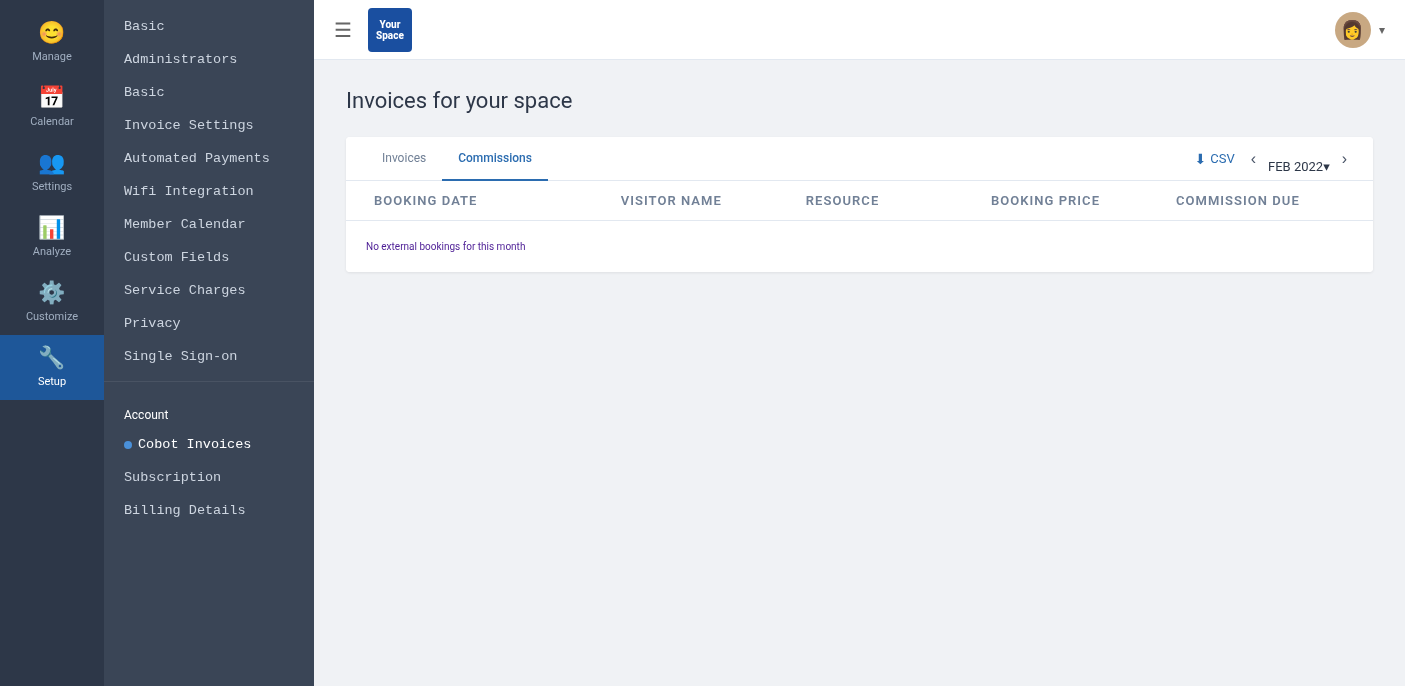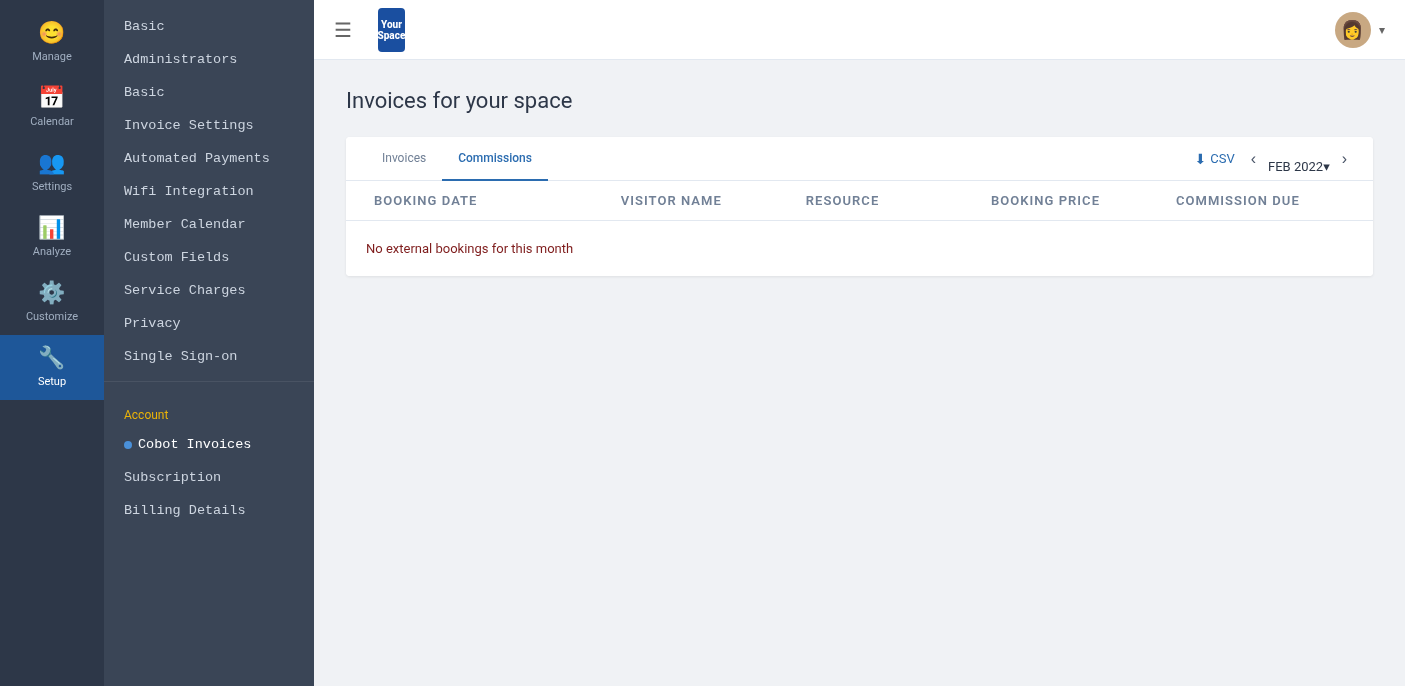--- a/index.html
+++ b/index.html
@@ -50,21 +50,21 @@
     .sidebar-item.active { color: #fff; }
     .sidebar-item .dot {
       width: 8px; height: 8px;
       background: #4a90d9;
       border-radius: 50%;
       flex-shrink: 0;
     }
     .sidebar-section-label {
       padding: 18px 20px 6px;
       font-size: 12px;
-      color: #eab308;
+      color: #ffffff;
       text-transform: none;
       letter-spacing: 0;
     }
     .sidebar-divider {
       height: 1px;
       background: rgba(255,255,255,0.08);
       margin: 8px 0;
     }
 
     
@@ -82,29 +82,28 @@
       background: #fff;
       display: flex;
       align-items: center;
       padding: 0 20px;
       border-bottom: 1px solid #e2e8f0;
       flex-shrink: 0;
     }
     .hamburger { font-size: 20px; color: #666; margin-right: 16px; cursor: pointer; }
     .logo-box {
       background: #1a4fa0;
-      width: 27px; height: 44px;
+      width: 44px; height: 44px;
       border-radius: 4px;
       display: flex; align-items: center; justify-content: center;
       color: #fff;
       font-size: 11px;
       font-weight: bold;
       text-align: center;
       line-height: 1.2;
-      margin-left: 10px;
     }
     .top-bar-right { margin-left: auto; display: flex; align-items: center; gap: 8px; }
     .avatar {
       width: 36px; height: 36px;
       border-radius: 50%;
       background: #c8a882;
       overflow: hidden;
       display: flex; align-items: center; justify-content: center;
       font-size: 18px;
     }
@@ -192,22 +191,22 @@
       padding: 12px 8px;
       font-size: 13px;
       font-weight: 600;
       color: #718096;
       letter-spacing: 0.08em;
       text-transform: uppercase;
     }
     .table-body {
       background: #fff;
       padding: 20px;
-      font-size: 13px;
-      color: #7f1d1d;
+      font-size: 10px;
+      color: #4c1d95;
     }
 
     .logo-text { font-size: 10px; font-weight: 800; line-height: 1.1; }
   </style>
 </head>
 <body>
 
 <nav class="nav-bar">
 <div class="nav-item">
     <span class="nav-icon">😊</span>

